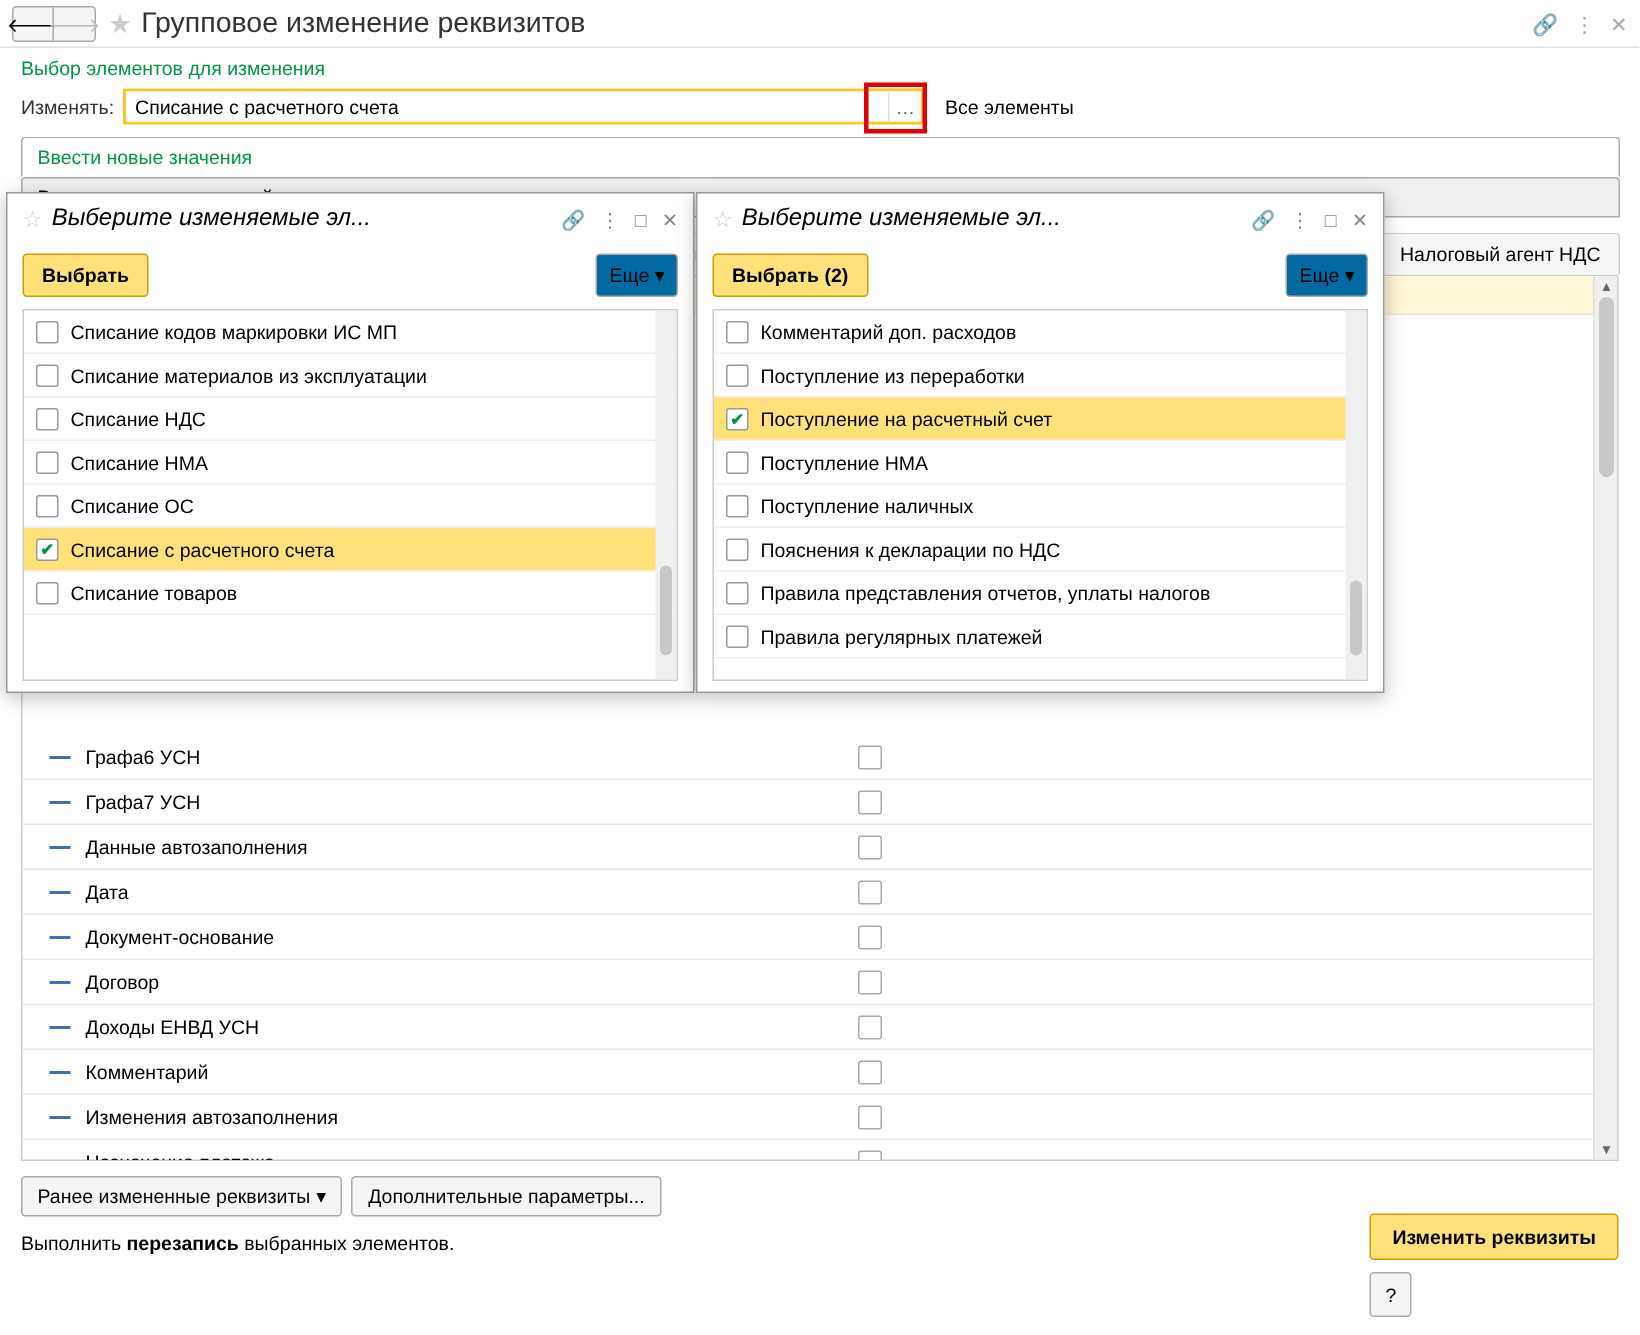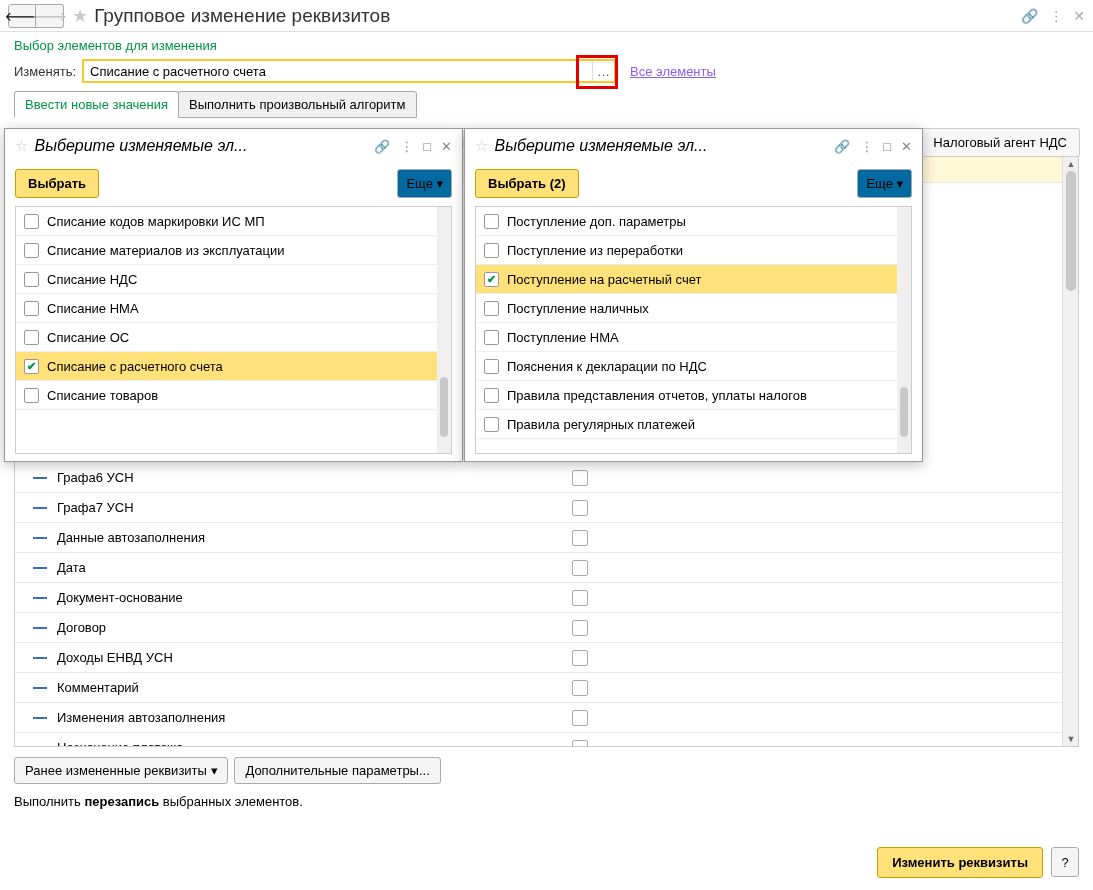--- a/index.html
+++ b/index.html
@@ -15,23 +15,23 @@
 .hdr-icon { color: #aaa; margin-left: 10px; cursor: pointer; font-size: 14px; }
 
 .sub-title { color: #009646; font-size: 13px; padding: 6px 14px 2px; }
 
 .change-row { display: flex; align-items: center; padding: 4px 14px 6px; }
 .change-label { color: #333; margin-right: 6px; }
 .change-input-wrap { position: relative; display: flex; align-items: center; border: 2px solid #f9c826; background: #fff; height: 24px; width: 534px; }
 .change-input { border: none; outline: none; flex: 1; padding: 0 6px; height: 100%; }
 .ellipsis-btn { border: none; border-left: 1px solid #ddd; background: #fff; height: 100%; width: 22px; color: #666; cursor: pointer; }
 .red-box { position: absolute; right: -4px; top: -6px; width: 42px; height: 34px; border: 3px solid #e30000; pointer-events: none; }
-.all-link { color: #8b5cf6; text-decoration: underline; margin-left: 14px; cursor: pointer; }
-
-.tabs-row { display: flex; padding: 2px 14px 0; }
+.all-link { color: #000000; margin-left: 14px; cursor: pointer; }
+
+.tabs-row { display: flex; padding: 2px 14px 0; flex-direction: column; }
 .tab { border: 1px solid #aaa; background: #f0f0f0; padding: 5px 10px; cursor: pointer; border-radius: 3px 3px 0 0; margin-right: -1px; }
 .tab.active { background: #fff; border-bottom-color: #fff; color: #009646; position: relative; z-index: 1; }
 
 .main-area { position: relative; margin: 0 14px; }
 
 
 .col-tabs { display: flex; border-bottom: 1px solid #ccc; margin-top: 10px; }
 .col-tab { border: 1px solid #ccc; border-bottom: none; padding: 6px 12px; background: #f7f7f7; margin-right: -1px; border-radius: 3px 3px 0 0; }
 .col-tab.first { margin-left: 430px; }
 .col-tab.last { margin-left: auto; }
@@ -44,21 +44,21 @@
 .grid-label { flex: 1; }
 .grid-check { width: 16px; height: 16px; border: 1px solid #aaa; margin-right: 490px; border-radius: 2px; background: #fff; }
 .grid-scrollbar { position: absolute; right: 0; top: 0; bottom: 0; width: 16px; background: #f0f0f0; border-left: 1px solid #ddd; }
 .grid-thumb { position: absolute; top: 14px; width: 10px; left: 3px; height: 120px; background: #c8c8c8; border-radius: 5px; }
 .grid-arrow { position: absolute; width: 16px; height: 14px; left: 0; text-align: center; color: #666; font-size: 9px; line-height: 14px;}
 
 
 .bottom-row1 { display: flex; padding: 10px 14px 4px; gap: 6px; }
 .btn { border: 1px solid #aaa; background: #f5f5f5; padding: 5px 10px; border-radius: 3px; cursor: pointer; display: inline-flex; align-items: center; gap: 4px; }
 .bottom-text { padding: 6px 14px; }
-.bottom-right { position: absolute; right: 14px; bottom: 12px; display: flex; gap: 8px; }
+.bottom-right { position: absolute; right: 14px; bottom: 12px; display: flex; gap: 8px; flex-direction: column; }
 .yellow-btn { background: #ffe17a; border: 1px solid #c7a100; padding: 7px 14px; border-radius: 3px; font-weight: bold; cursor: pointer; }
 .help-btn { border: 1px solid #aaa; background: #f5f5f5; width: 28px; height: 30px; border-radius: 3px; cursor: pointer; }
 
 
 .popup { position: absolute; background: #fff; border: 1px solid #999; box-shadow: 0 3px 12px rgba(0,0,0,.25); }
 .popup1 { left: 4px; top: 128px; width: 459px; height: 334px; }
 .popup2 { left: 464px; top: 128px; width: 459px; height: 334px; }
 .popup-head { display: flex; align-items: center; height: 34px; padding: 0 10px; }
 .popup-head .star { font-size: 15px; }
 .popup-title { font-size: 16px; flex: 1; white-space: nowrap; overflow: hidden; text-overflow: ellipsis; font-style: italic; }
@@ -243,37 +243,37 @@
     <span class="hicon">□</span>
     <span class="hicon">✕</span>
   </div>
   <div class="popup-toolbar">
     <button class="select-btn">Выбрать  (2)</button>
     <button class="more-btn"><span>Еще</span> ▾</button>
   </div>
   <div class="popup-list" id="popup2-list">
     <div class="popup-row">
         <div class="chk"></div>
-        <div>Поступление доп. параметры</div>
+        <div>Комментарий доп. расходов</div>
       </div>
       <div class="popup-row">
         <div class="chk"></div>
         <div>Поступление из переработки</div>
       </div>
       <div class="popup-row sel">
         <div class="chk">✔</div>
         <div>Поступление на расчетный счет</div>
       </div>
       <div class="popup-row">
         <div class="chk"></div>
+        <div>Поступление НМА</div>
+      </div>
+      <div class="popup-row">
+        <div class="chk"></div>
         <div>Поступление наличных</div>
-      </div>
-      <div class="popup-row">
-        <div class="chk"></div>
-        <div>Поступление НМА</div>
       </div>
       <div class="popup-row">
         <div class="chk"></div>
         <div>Пояснения к декларации по НДС</div>
       </div>
       <div class="popup-row">
         <div class="chk"></div>
         <div>Правила представления отчетов, уплаты налогов</div>
       </div>
       <div class="popup-row">

